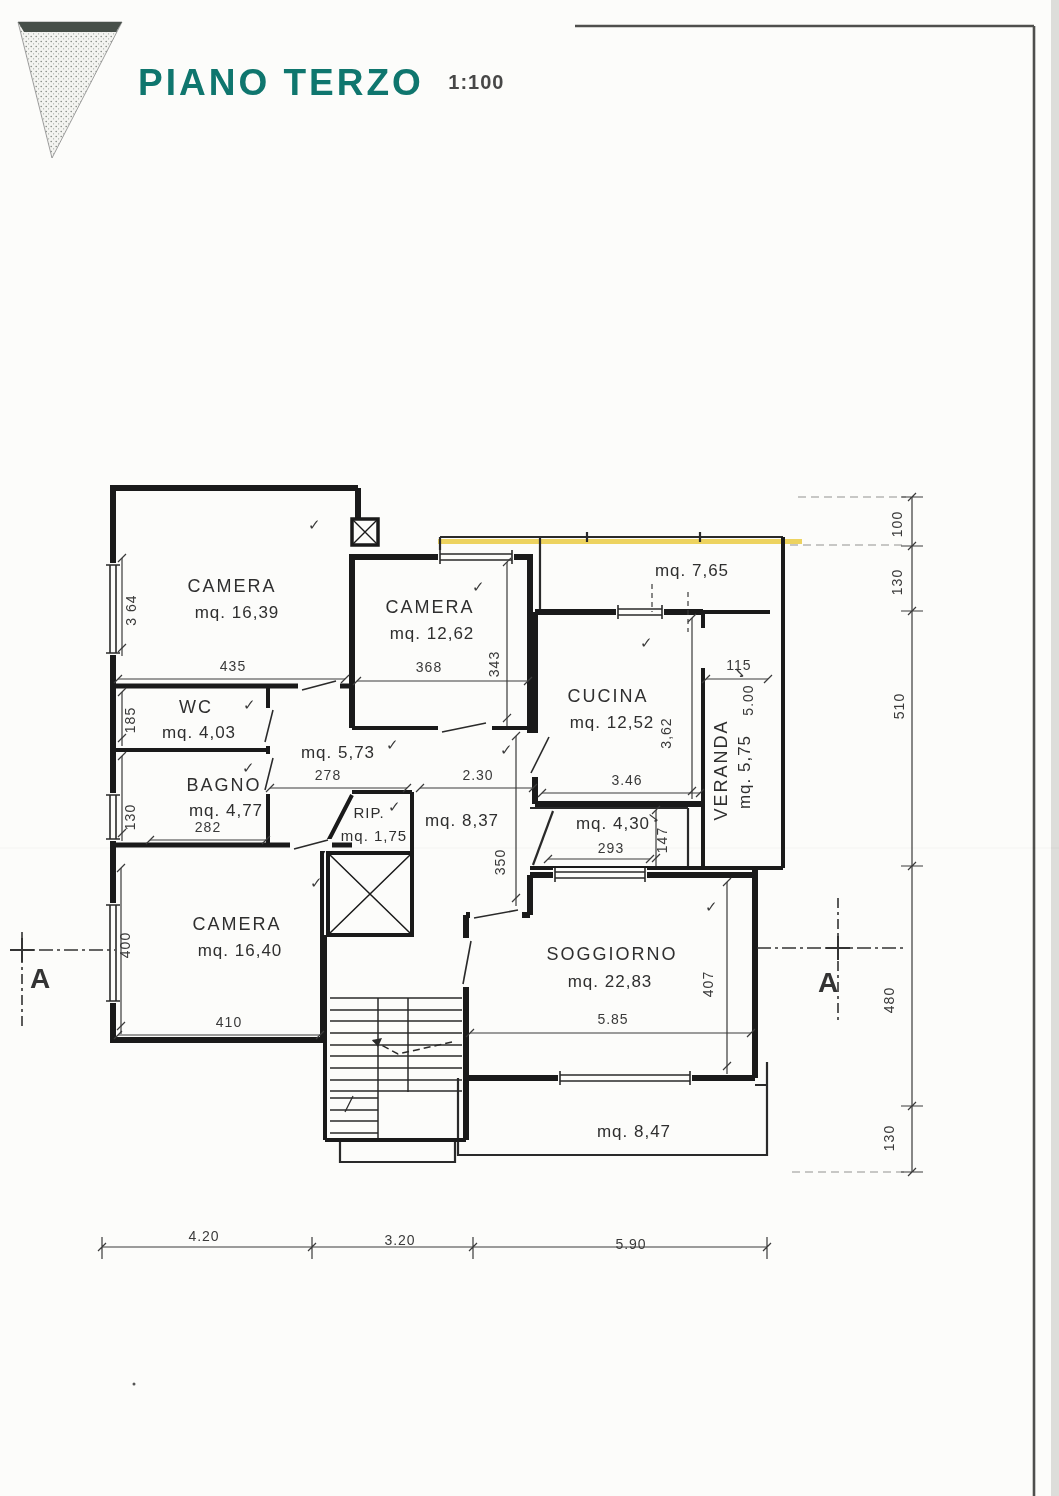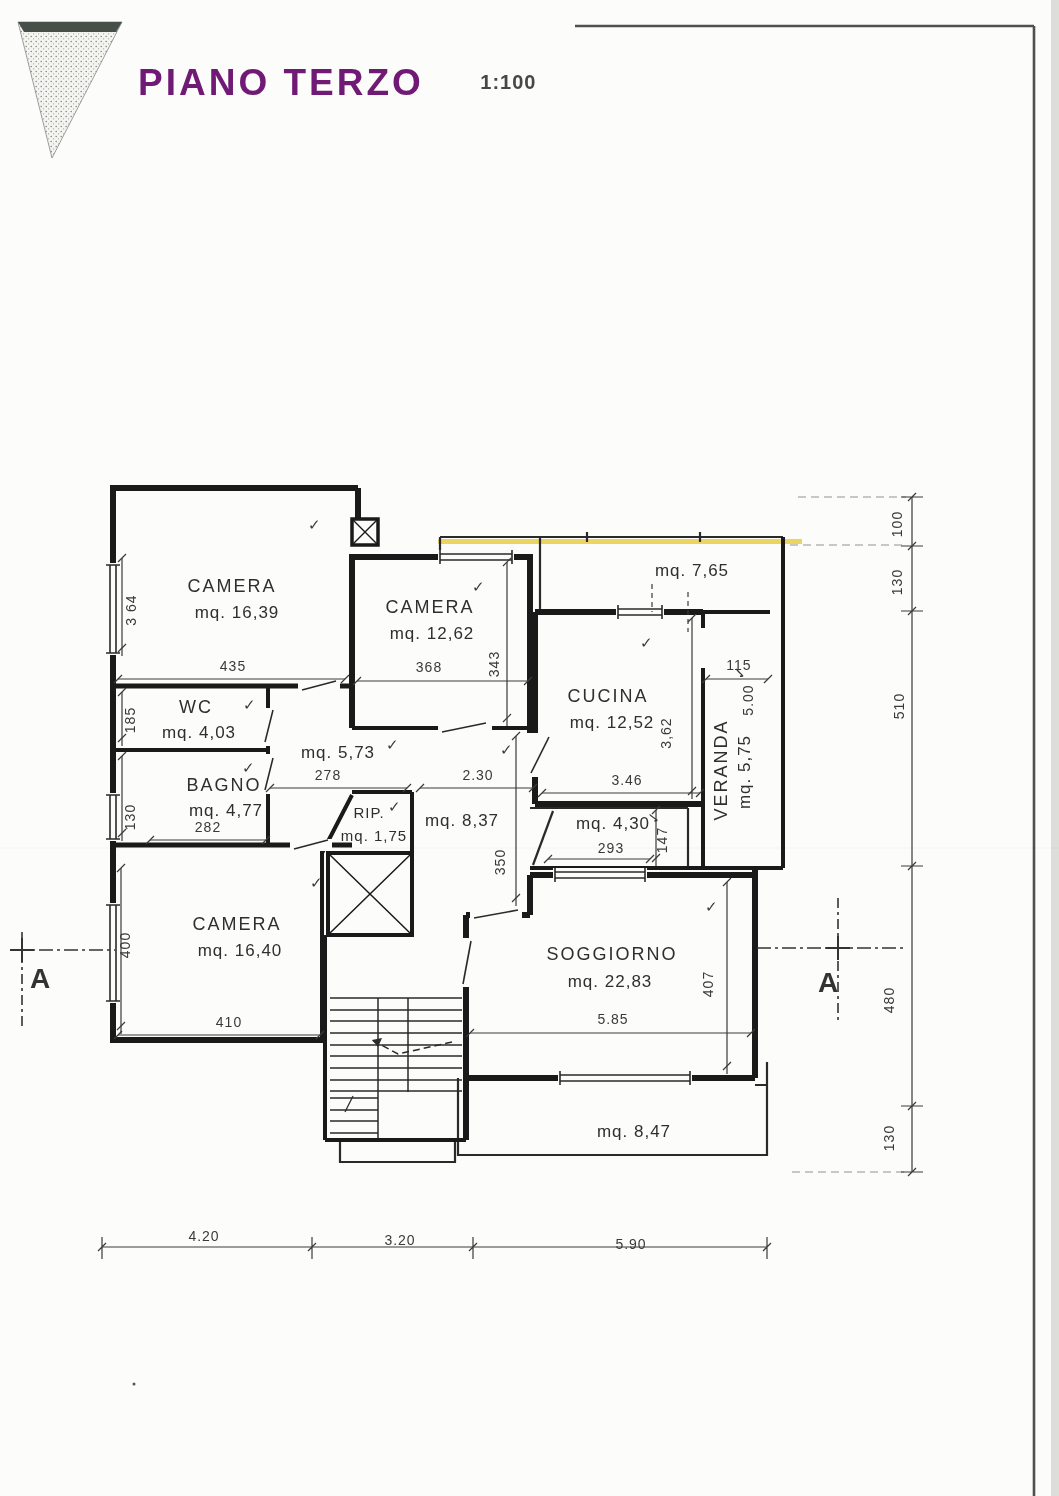--- a/index.html
+++ b/index.html
@@ -1,21 +1,21 @@
 <!DOCTYPE html>
 <html><head>
 <meta charset="utf-8">
 <style>
   html,body{margin:0;padding:0;background:#e8e8e6;}
   .page{position:relative;width:1059px;height:1496px;background:#fcfcfa;overflow:hidden;
         font-family:"Liberation Sans",sans-serif;}
   .titlebar{position:absolute;left:138px;top:62px;white-space:nowrap;}
-  .title{font-size:37px;font-weight:bold;letter-spacing:3px;color:#701a75;display:inline-block;}
+  .title{font-size:37px;font-weight:bold;letter-spacing:3px;color:#0f766e;display:inline-block;}
   .scale{font-size:20px;font-weight:bold;letter-spacing:1px;color:#474747;display:inline-block;
-         margin-left:52px;vertical-align:6px;}
+         margin-left:20px;vertical-align:6px;}
   svg text{fill:#2f2f2f;}
   .rname{font-size:18px;letter-spacing:2px;}
   .rarea{font-size:17px;letter-spacing:1px;}
   .rsmall{font-size:15px;letter-spacing:1px;}
   .dim{font-size:14px;letter-spacing:1px;fill:#3a3a3a;}
   .seca{font-size:28px;font-weight:bold;fill:#333;}
   .chk{font-size:15px;fill:#3a3a3a;}
 </style>
 </head>
 <body>

